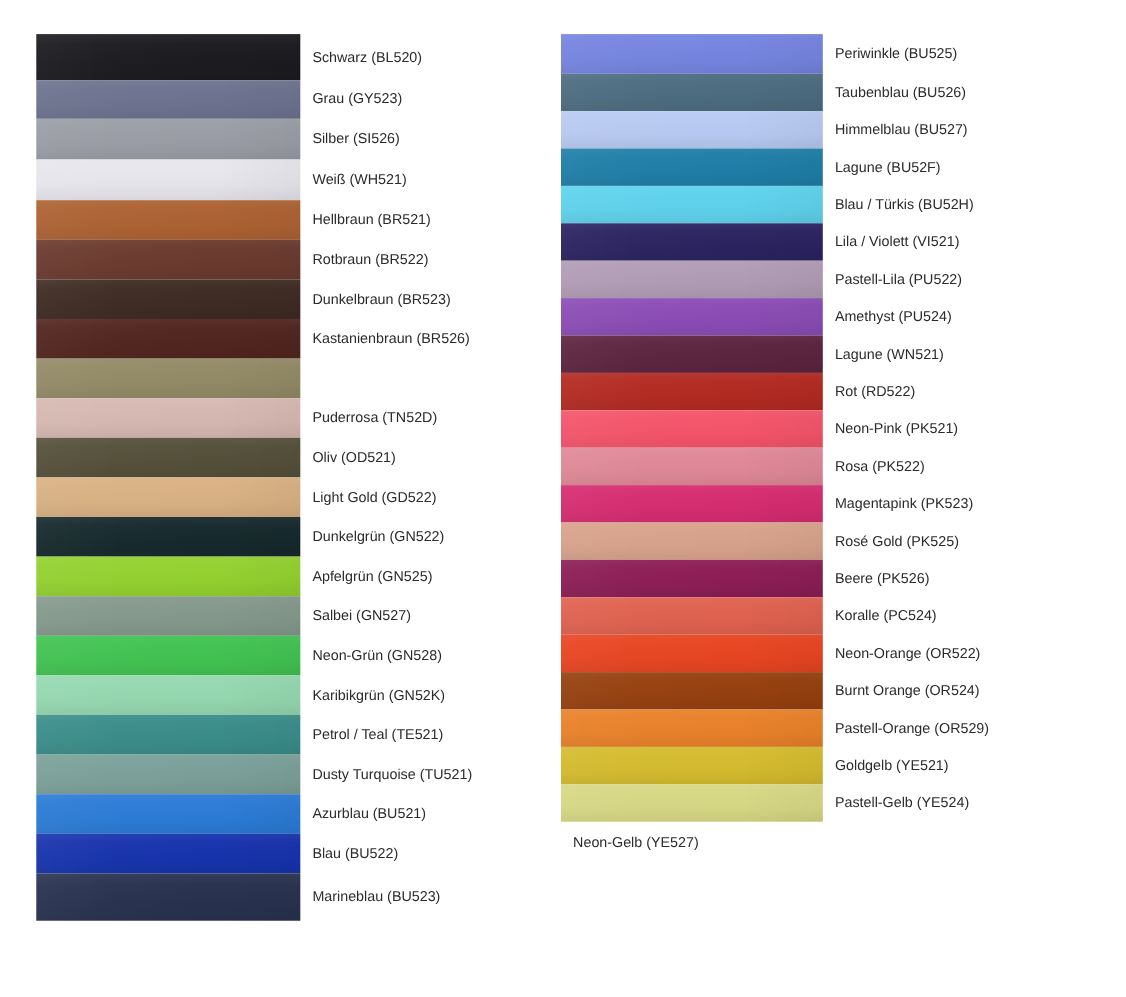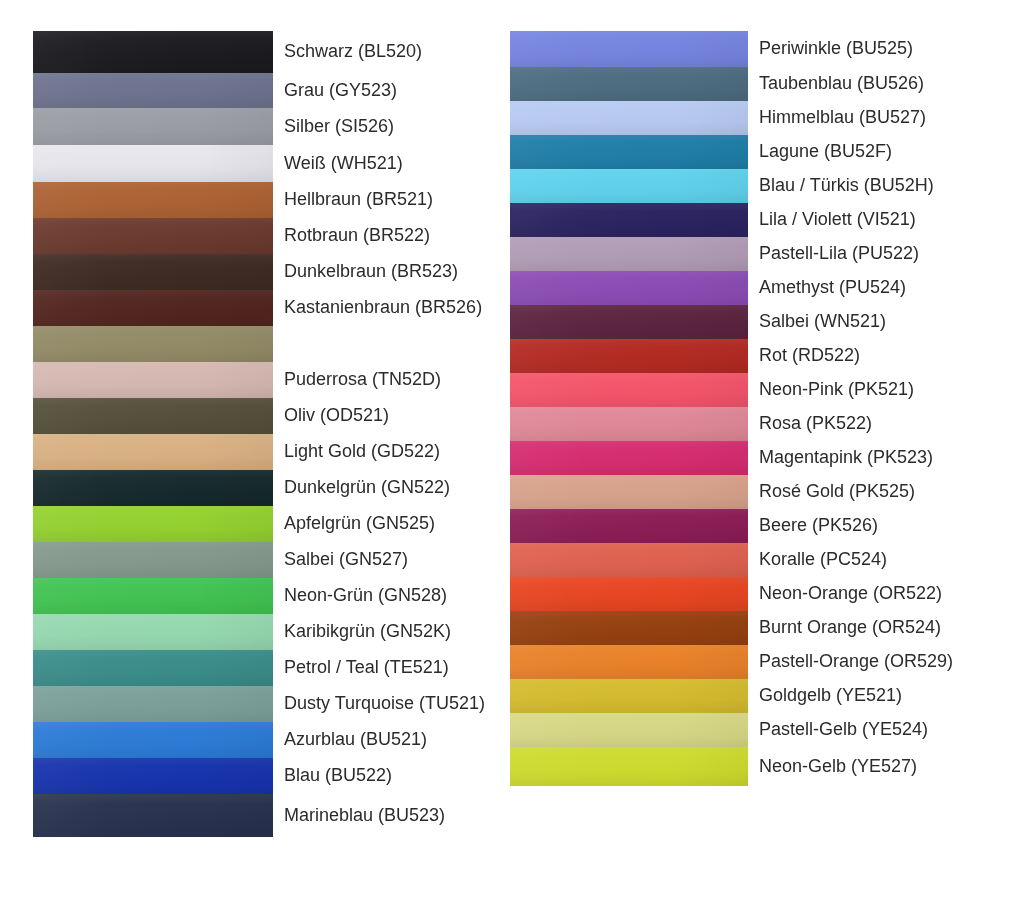--- a/index.html
+++ b/index.html
@@ -75,21 +75,21 @@
         rgba(0,0,0,0.035) 100%);
     pointer-events: none;
   }
 
   .label {
     flex: 1 1 auto;
     display: flex;
     align-items: center;
     padding-left: 11px;
     color: #2b2b2b;
-    font-size: 18px;
+    font-size: 13px;
     line-height: 1.1;
     white-space: nowrap;
   }
 
   .col-left .label  { }
   .col-right .label { }
 </style>
 </head>
 <body>
 
@@ -335,21 +335,21 @@
           </div>
         </div>
         <div class="label">Amethyst (PU524)</div>
       </div>
       <div class="swatch-row" style="height: 34px;">
         <div class="chip" style="width: 238px;">
           <div class="chip-inner" style="background: rgb(92, 36, 64);">
             <div class="chip-sheen"></div>
           </div>
         </div>
-        <div class="label">Salbei (WN521)</div>
+        <div class="label">Lagune (WN521)</div>
       </div>
       <div class="swatch-row" style="height: 34px;">
         <div class="chip" style="width: 238px;">
           <div class="chip-inner" style="background: rgb(179, 42, 34);">
             <div class="chip-sheen"></div>
           </div>
         </div>
         <div class="label">Rot (RD522)</div>
       </div>
       <div class="swatch-row" style="height: 34px;">
@@ -433,21 +433,21 @@
         <div class="label">Goldgelb (YE521)</div>
       </div>
       <div class="swatch-row" style="height: 34px;">
         <div class="chip" style="width: 238px;">
           <div class="chip-inner" style="background: rgb(215, 216, 132);">
             <div class="chip-sheen"></div>
           </div>
         </div>
         <div class="label">Pastell-Gelb (YE524)</div>
       </div>
-      <div class="swatch-row" style="height: 39px;">
+      <div class="swatch-row" style="height: 39px; flex-direction: column;">
         <div class="chip" style="width: 238px;">
           <div class="chip-inner" style="background: rgb(205, 219, 46);">
             <div class="chip-sheen"></div>
           </div>
         </div>
         <div class="label">Neon-Gelb (YE527)</div>
       </div>
     </div>
 </div>
 

